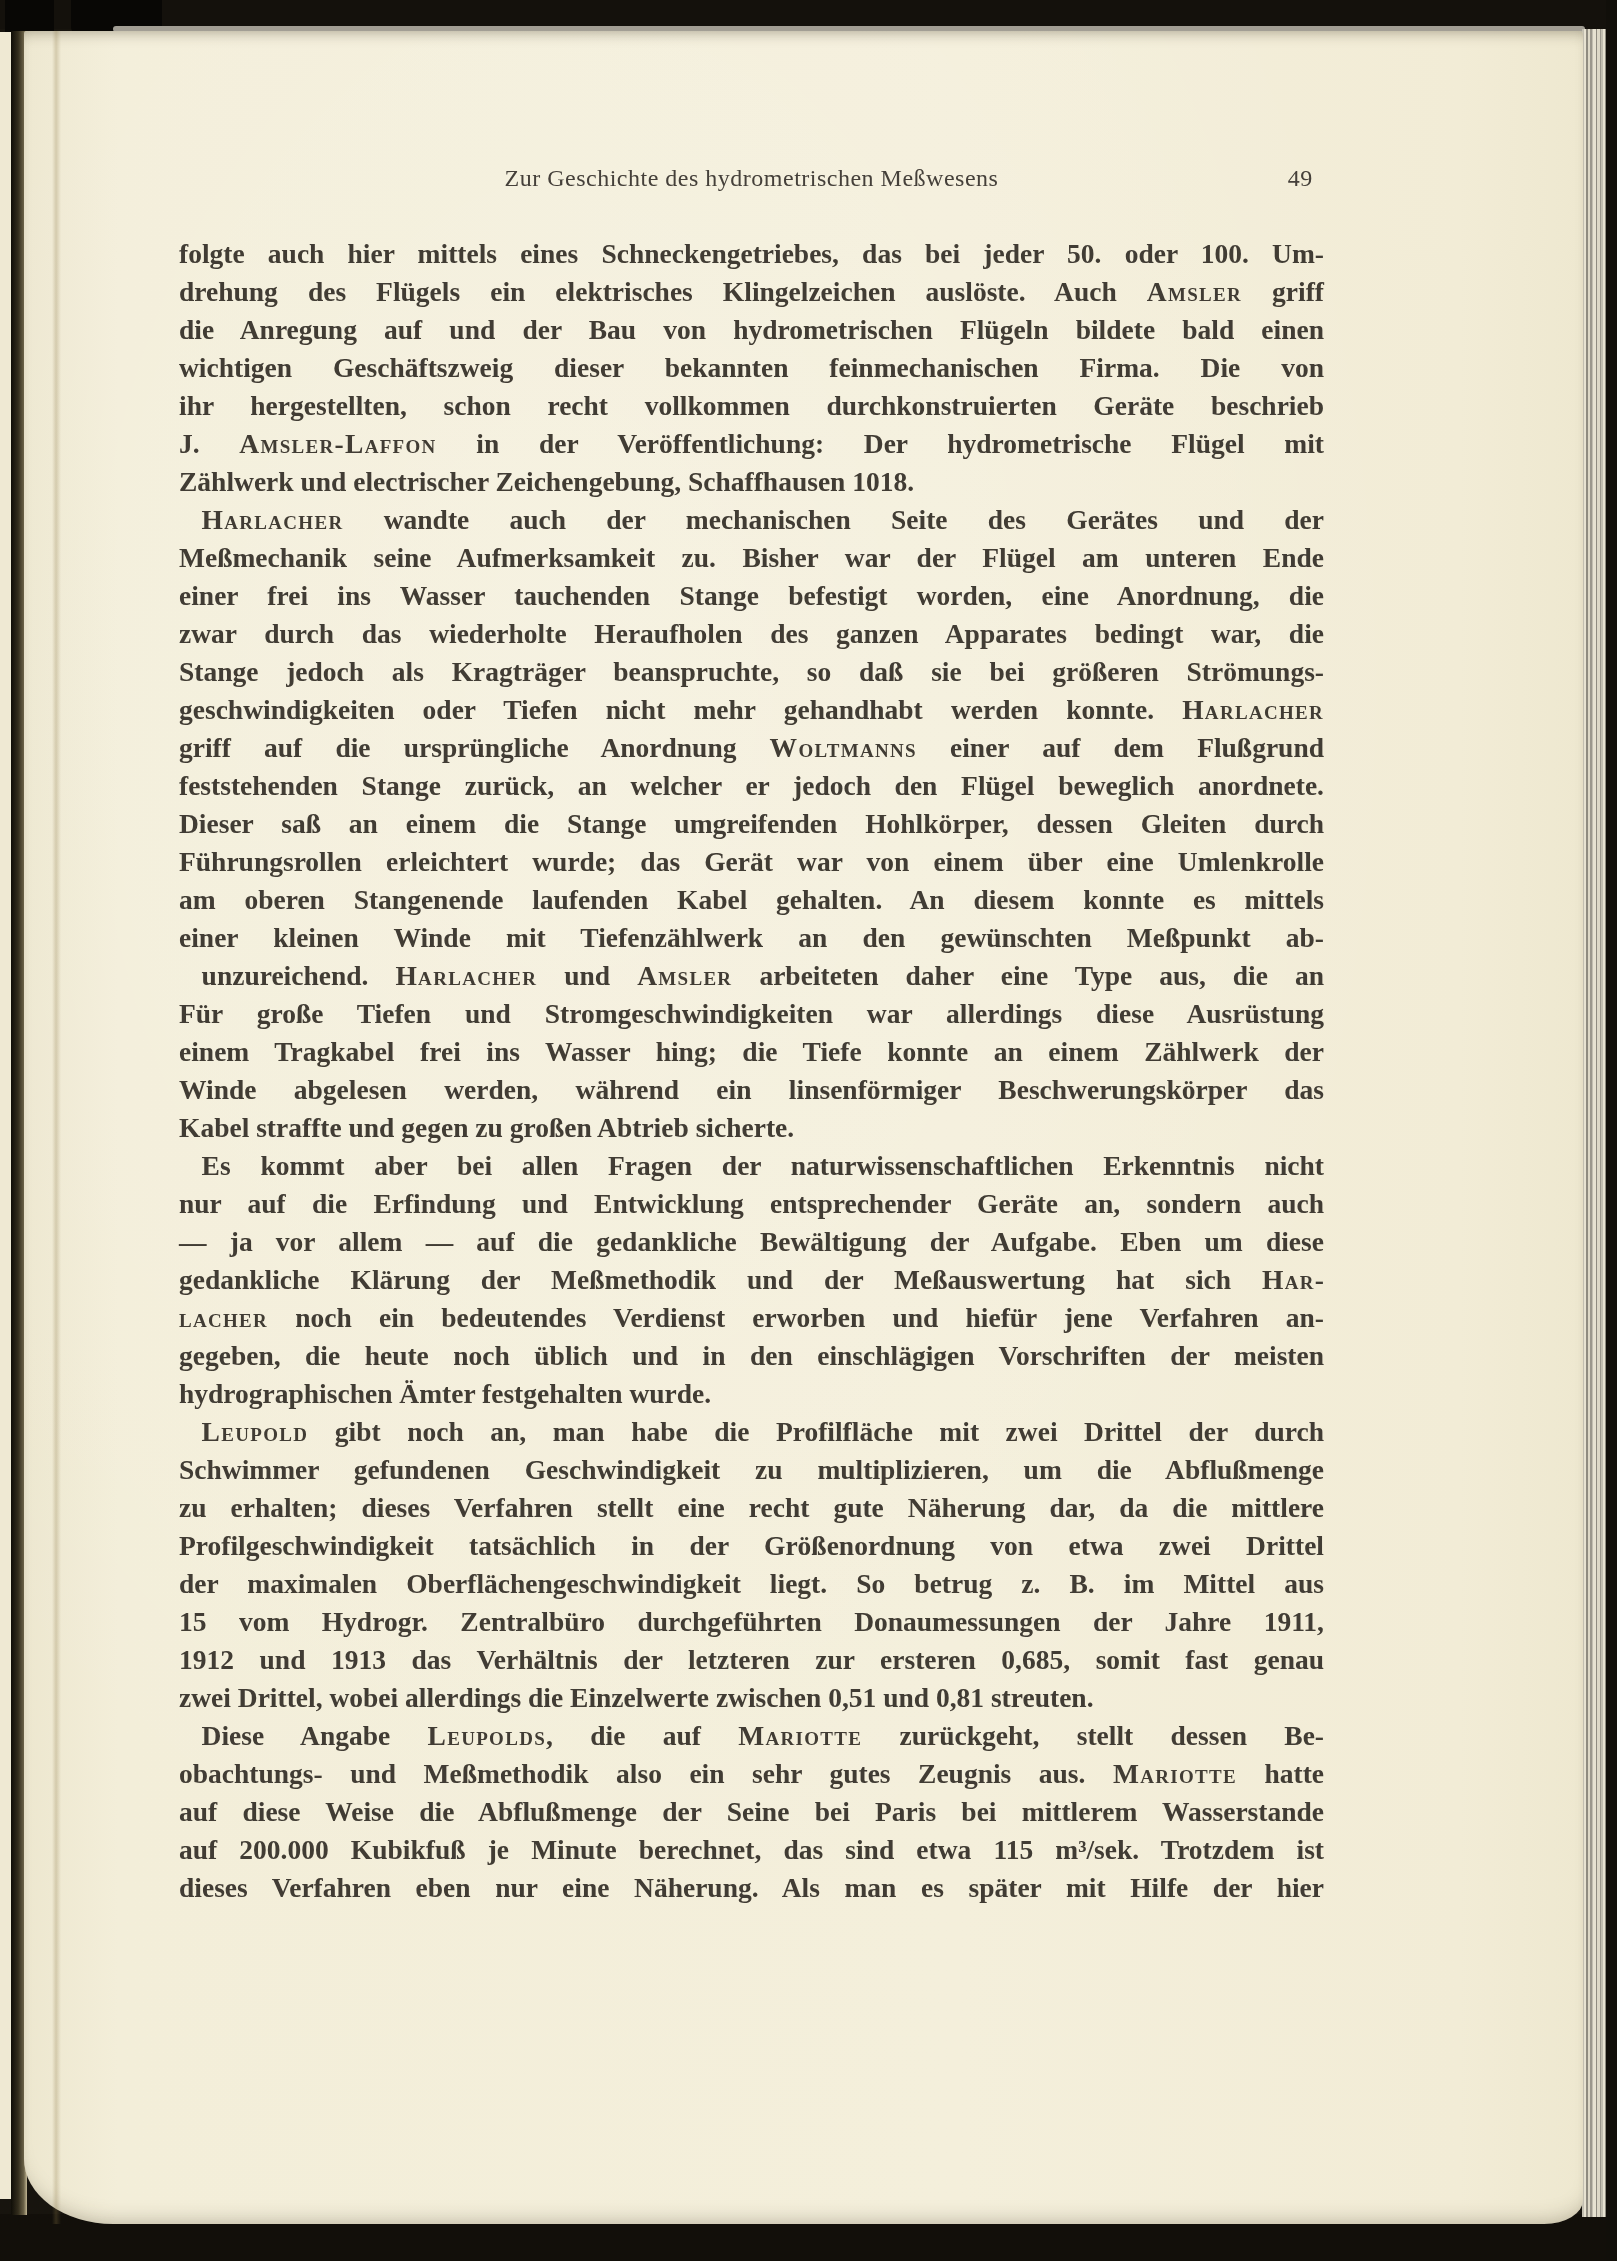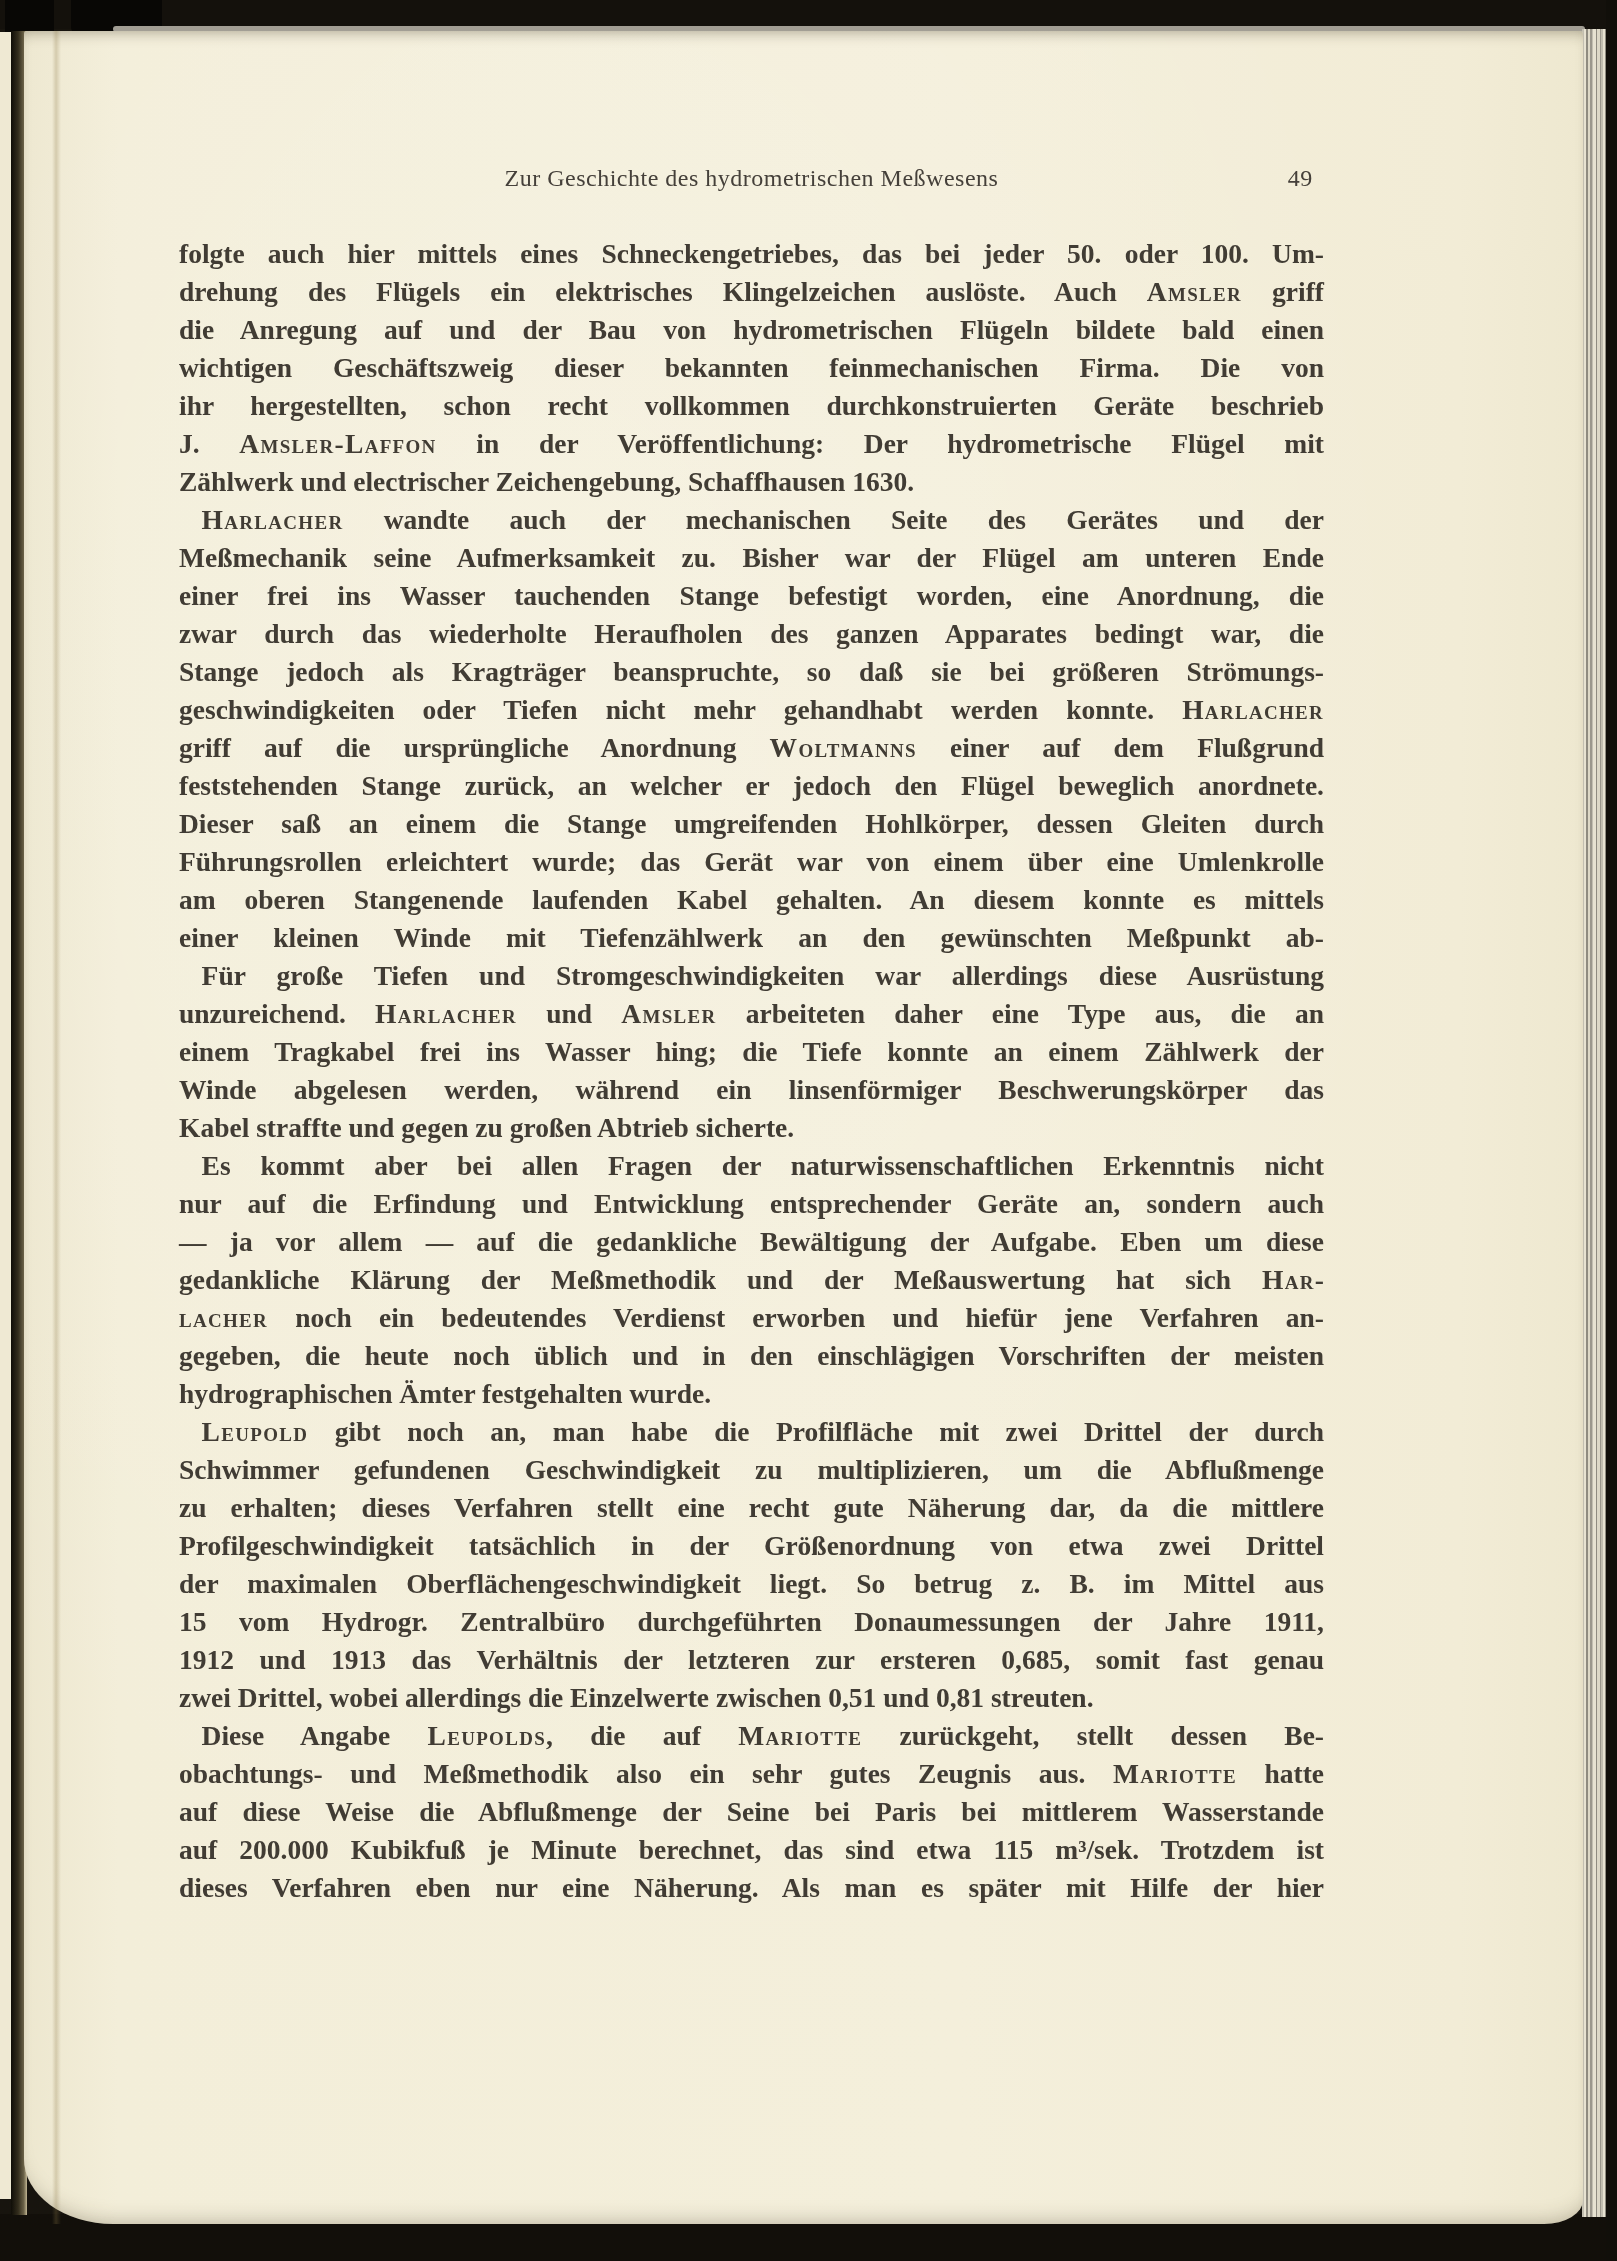--- a/index.html
+++ b/index.html
@@ -88,39 +88,39 @@
       <span class="page-number">49</span>
     </div>
     <div class="text-body">
         <div class="para">
           <div class="line">folgte auch hier mittels eines Schneckengetriebes, das bei jeder 50. oder 100. Um-</div>
           <div class="line">drehung des Flügels ein elektrisches Klingelzeichen auslöste. Auch <span class="sc">Amsler</span> griff</div>
           <div class="line">die Anregung auf und der Bau von hydrometrischen Flügeln bildete bald einen</div>
           <div class="line">wichtigen Geschäftszweig dieser bekannten feinmechanischen Firma. Die von</div>
           <div class="line">ihr hergestellten, schon recht vollkommen durchkonstruierten Geräte beschrieb</div>
           <div class="line">J. <span class="sc">Amsler-Laffon</span> in der Veröffentlichung: Der hydrometrische Flügel mit</div>
-          <div class="line last">Zählwerk und electrischer Zeichengebung, Schaffhausen 1630.</div>
+          <div class="line last">Zählwerk und electrischer Zeichengebung, Schaffhausen 1018.</div>
         </div>
         <div class="para indent">
           <div class="line"><span class="sc">Harlacher</span> wandte auch der mechanischen Seite des Gerätes und der</div>
           <div class="line">Meßmechanik seine Aufmerksamkeit zu. Bisher war der Flügel am unteren Ende</div>
           <div class="line">einer frei ins Wasser tauchenden Stange befestigt worden, eine Anordnung, die</div>
           <div class="line">zwar durch das wiederholte Heraufholen des ganzen Apparates bedingt war, die</div>
           <div class="line">Stange jedoch als Kragträger beanspruchte, so daß sie bei größeren Strömungs-</div>
           <div class="line">geschwindigkeiten oder Tiefen nicht mehr gehandhabt werden konnte. <span class="sc">Harlacher</span></div>
           <div class="line">griff auf die ursprüngliche Anordnung <span class="sc">Woltmanns</span> einer auf dem Flußgrund</div>
           <div class="line">feststehenden Stange zurück, an welcher er jedoch den Flügel beweglich anordnete.</div>
           <div class="line">Dieser saß an einem die Stange umgreifenden Hohlkörper, dessen Gleiten durch</div>
           <div class="line">Führungsrollen erleichtert wurde; das Gerät war von einem über eine Umlenkrolle</div>
           <div class="line">am oberen Stangenende laufenden Kabel gehalten. An diesem konnte es mittels</div>
           <div class="line">einer kleinen Winde mit Tiefenzählwerk an den gewünschten Meßpunkt ab-</div>
         </div>
         <div class="para indent">
+          <div class="line">unzureichend. <span class="sc">Harlacher</span> und <span class="sc">Amsler</span> arbeiteten daher eine Type aus, die an</div>
           <div class="line">Für große Tiefen und Stromgeschwindigkeiten war allerdings diese Ausrüstung</div>
-          <div class="line">unzureichend. <span class="sc">Harlacher</span> und <span class="sc">Amsler</span> arbeiteten daher eine Type aus, die an</div>
           <div class="line">einem Tragkabel frei ins Wasser hing; die Tiefe konnte an einem Zählwerk der</div>
           <div class="line">Winde abgelesen werden, während ein linsenförmiger Beschwerungskörper das</div>
           <div class="line last">Kabel straffte und gegen zu großen Abtrieb sicherte.</div>
         </div>
         <div class="para indent">
           <div class="line">Es kommt aber bei allen Fragen der naturwissenschaftlichen Erkenntnis nicht</div>
           <div class="line">nur auf die Erfindung und Entwicklung entsprechender Geräte an, sondern auch</div>
           <div class="line">— ja vor allem — auf die gedankliche Bewältigung der Aufgabe. Eben um diese</div>
           <div class="line">gedankliche Klärung der Meßmethodik und der Meßauswertung hat sich <span class="sc">Har</span>-</div>
           <div class="line"><span class="sc">lacher</span> noch ein bedeutendes Verdienst erworben und hiefür jene Verfahren an-</div>

